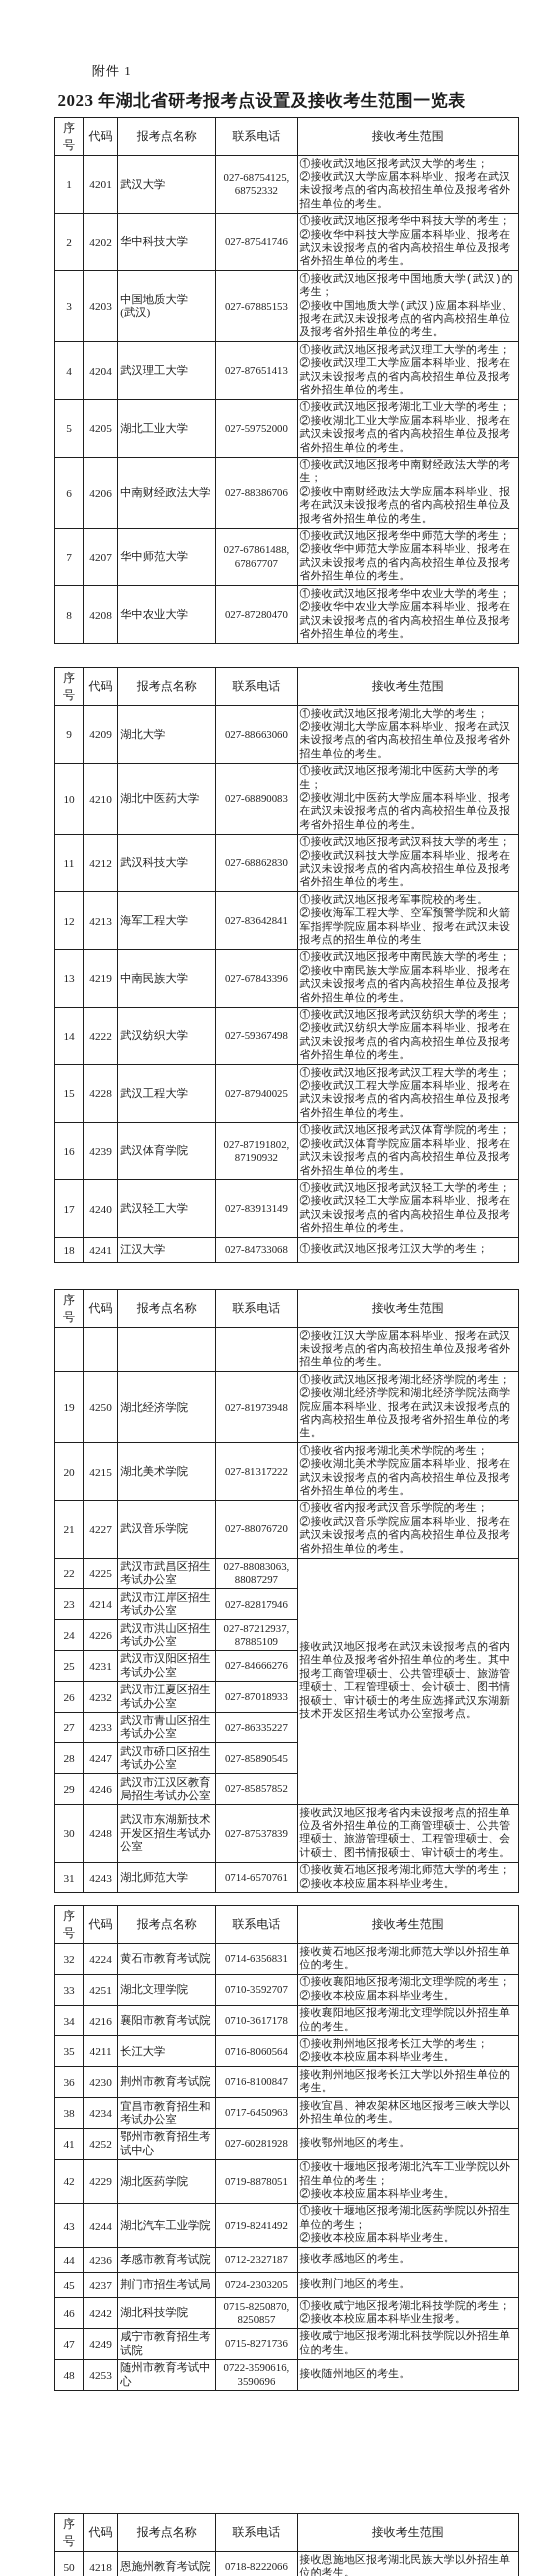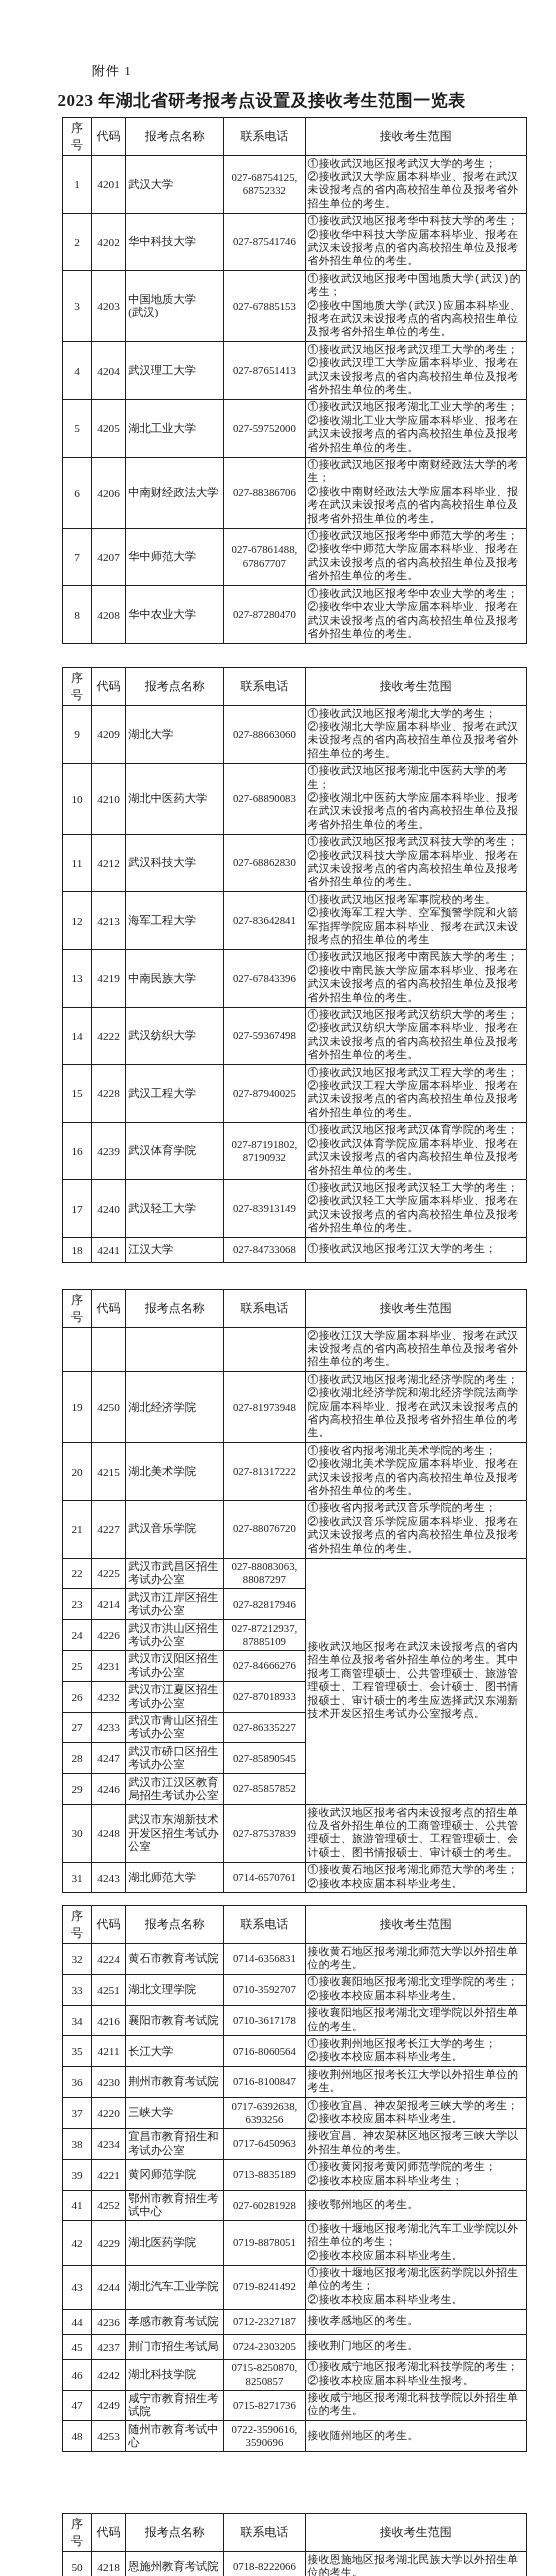--- a/index.html
+++ b/index.html
@@ -1,21 +1,21 @@
 <!DOCTYPE html>
 <html style="font-size:8.2px"><head>
 <meta charset="utf-8">
 <style>
   html,body{margin:0;padding:0;background:#e8e8e8;}
   .page{position:relative;width:556px;height:3435px;background:#ffffff;margin:0 auto;
         font-family:"Liberation Serif","DejaVu Serif",serif;color:#1c1c1c;overflow:hidden;}
   .attach-label{position:absolute;left:82px;font-size:13px;letter-spacing:1px;padding-left:10px;}
   .doc-title{position:absolute;left:4px;width:515px;text-align:center;font-size:17px;font-weight:bold;letter-spacing:0.5px;}
 
-  table.reg{position:absolute;left:62px;width:465px;border-collapse:collapse;table-layout:fixed;
+  table.reg{position:absolute;left:54px;width:465px;border-collapse:collapse;table-layout:fixed;
             border:1.5px solid #1f1f1f;}
   table.reg col.w-no{width:29px;} table.reg col.w-code{width:34px;}
   table.reg col.w-name{width:98px;} table.reg col.w-phone{width:81px;}
   table.reg col.w-range{width:221px;}
   table.reg th, table.reg td{border:1px solid #1f1f1f;vertical-align:middle;
             font-weight:normal;padding:1.5px 2.1px;}
   table.reg th{font-size:12px;text-align:center;height:23px;border-bottom:1.5px solid #1f1f1f;}
   td.c-no, td.c-code{font-size:11.3px;text-align:center;}
   td.c-name{font-size:11.3px;text-align:left;line-height:13.4px;white-space:pre-line;}
   td.c-phone{font-size:10.8px;text-align:center;line-height:13.4px;white-space:pre-line;}
@@ -431,46 +431,29 @@
         </tr>
 
         <tr>
           <td class="c-no">36</td>
           <td class="c-code">4230</td>
           <td class="c-name">荆州市教育考试院</td>
           <td class="c-phone">0716-8100847</td>
           <td class="c-range">接收荆州地区报考长江大学以外招生单位的考生。</td>
         </tr>
 
-        <tr>
-          <td class="c-no">37</td>
-          <td class="c-code">4220</td>
-          <td class="c-name">三峡大学</td>
-          <td class="c-phone">0717-6392638,
-6393256</td>
-          <td class="c-range">①接收宜昌、神农架报考三峡大学的考生；
-②接收本校应届本科毕业考生。</td>
-        </tr>
 
         <tr>
           <td class="c-no">38</td>
           <td class="c-code">4234</td>
           <td class="c-name">宜昌市教育招生和考试办公室</td>
           <td class="c-phone">0717-6450963</td>
           <td class="c-range">接收宜昌、神农架林区地区报考三峡大学以外招生单位的考生。</td>
         </tr>
 
-        <tr>
-          <td class="c-no">39</td>
-          <td class="c-code">4221</td>
-          <td class="c-name">黄冈师范学院</td>
-          <td class="c-phone">0713-8835189</td>
-          <td class="c-range">①接收黄冈报考黄冈师范学院的考生；
-②接收本校应届本科毕业考生；</td>
-        </tr>
 
 
         <tr>
           <td class="c-no">41</td>
           <td class="c-code">4252</td>
           <td class="c-name">鄂州市教育招生考试中心</td>
           <td class="c-phone">027-60281928</td>
           <td class="c-range">接收鄂州地区的考生。</td>
         </tr>
 

